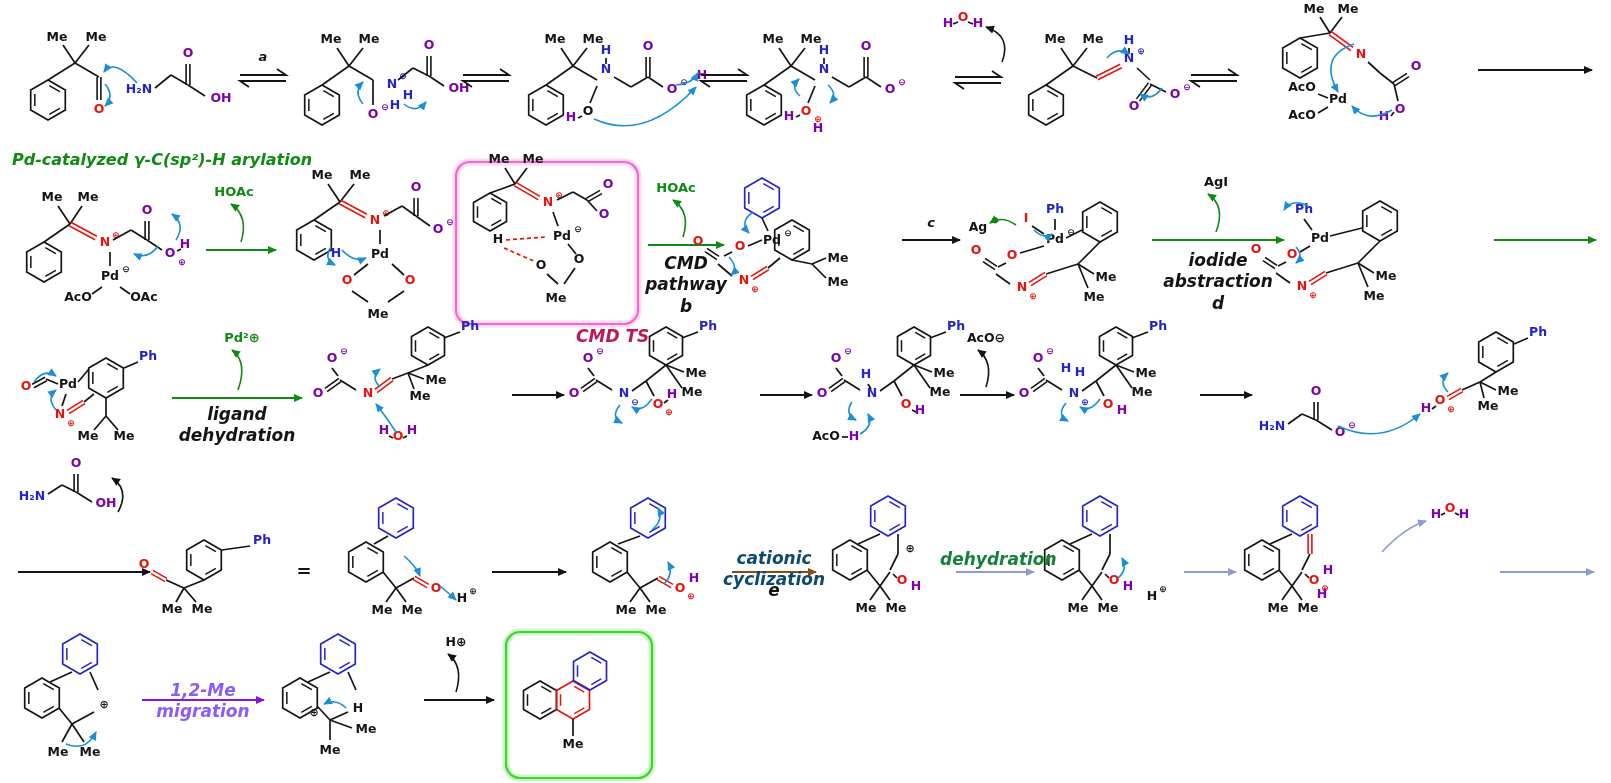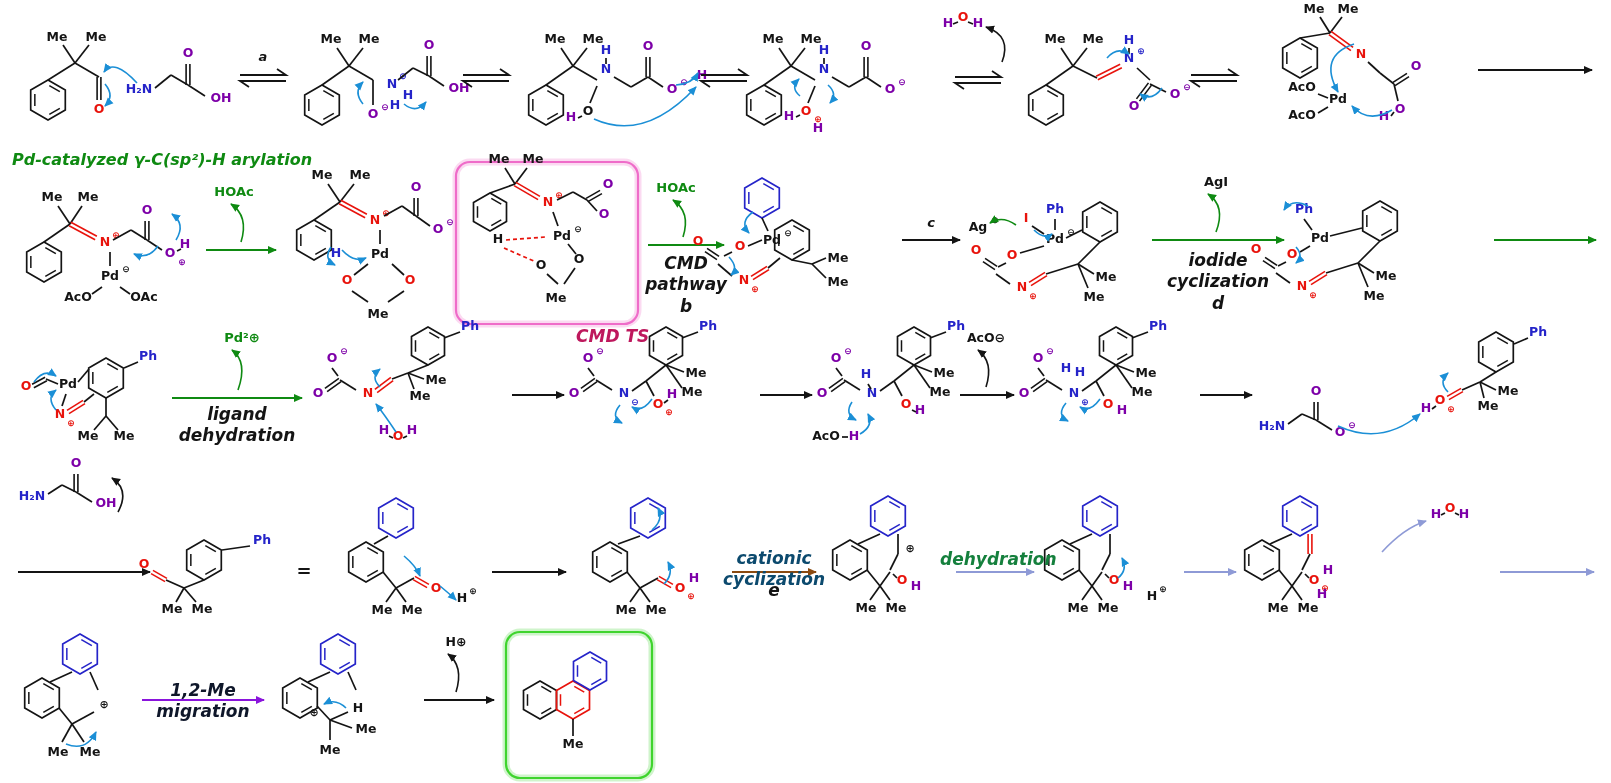--- a/index.html
+++ b/index.html
@@ -7,21 +7,21 @@
           font-family:"DejaVu Sans",sans-serif;}
   #scheme{position:absolute;left:0;top:0;}
   .lbl{position:absolute;font-family:"DejaVu Sans",sans-serif;font-weight:bold;
        font-style:italic;font-size:17px;white-space:nowrap;line-height:1.25;}
   .center{text-align:center;white-space:normal;}
   .c-green{color:#0f8a12;}
   .c-olive{color:#be185d;margin-top:36px;}
   .c-black{color:#141414;}
   .c-brown{color:#0c4a6e;}
   .c-peri{color:#15803d;}
-  .c-violet{color:#0f172a;}
+  .c-violet{color:#8b5cf6;}
   .heading{font-size:16px;}
 </style>
 </head>
 <body>
 
 <div id="canvas">
   <svg id="scheme" width="1611" height="783">
       <defs>
         <marker id="m-k" viewBox="0 0 10 10" refX="8" refY="5" markerWidth="10" markerHeight="10" orient="auto" markerUnits="userSpaceOnUse">
           <path d="M0,1 L9,5 L0,9 z" fill="#141414"></path>
@@ -823,21 +823,21 @@
   <div class="lbl heading c-green" style="left:12px;top:150px">Pd-catalyzed γ-C(sp²)-H arylation</div>
 
   <div class="lbl c-olive" style="left:576px;top:290px">CMD TS</div>
 
   <div class="lbl c-black center" style="left:636px;top:253px;width:100px">
     <div>CMD pathway</div>
     <div>b</div>
   </div>
 
   <div class="lbl c-black center" style="left:1148px;top:250px;width:140px">
-    <div>iodide cyclization</div>
+    <div>iodide abstraction</div>
     <div>d</div>
   </div>
 
   <div class="lbl c-black center" style="left:167px;top:404px;width:140px">ligand dehydration</div>
 
   <div class="lbl c-brown center" style="left:704px;top:548px;width:140px">cationic cyclization</div>
   <div class="lbl c-black center" style="left:764px;top:580px;width:20px">e</div>
 
   <div class="lbl c-peri center" style="left:940px;top:549px;width:110px">dehydration</div>
 

